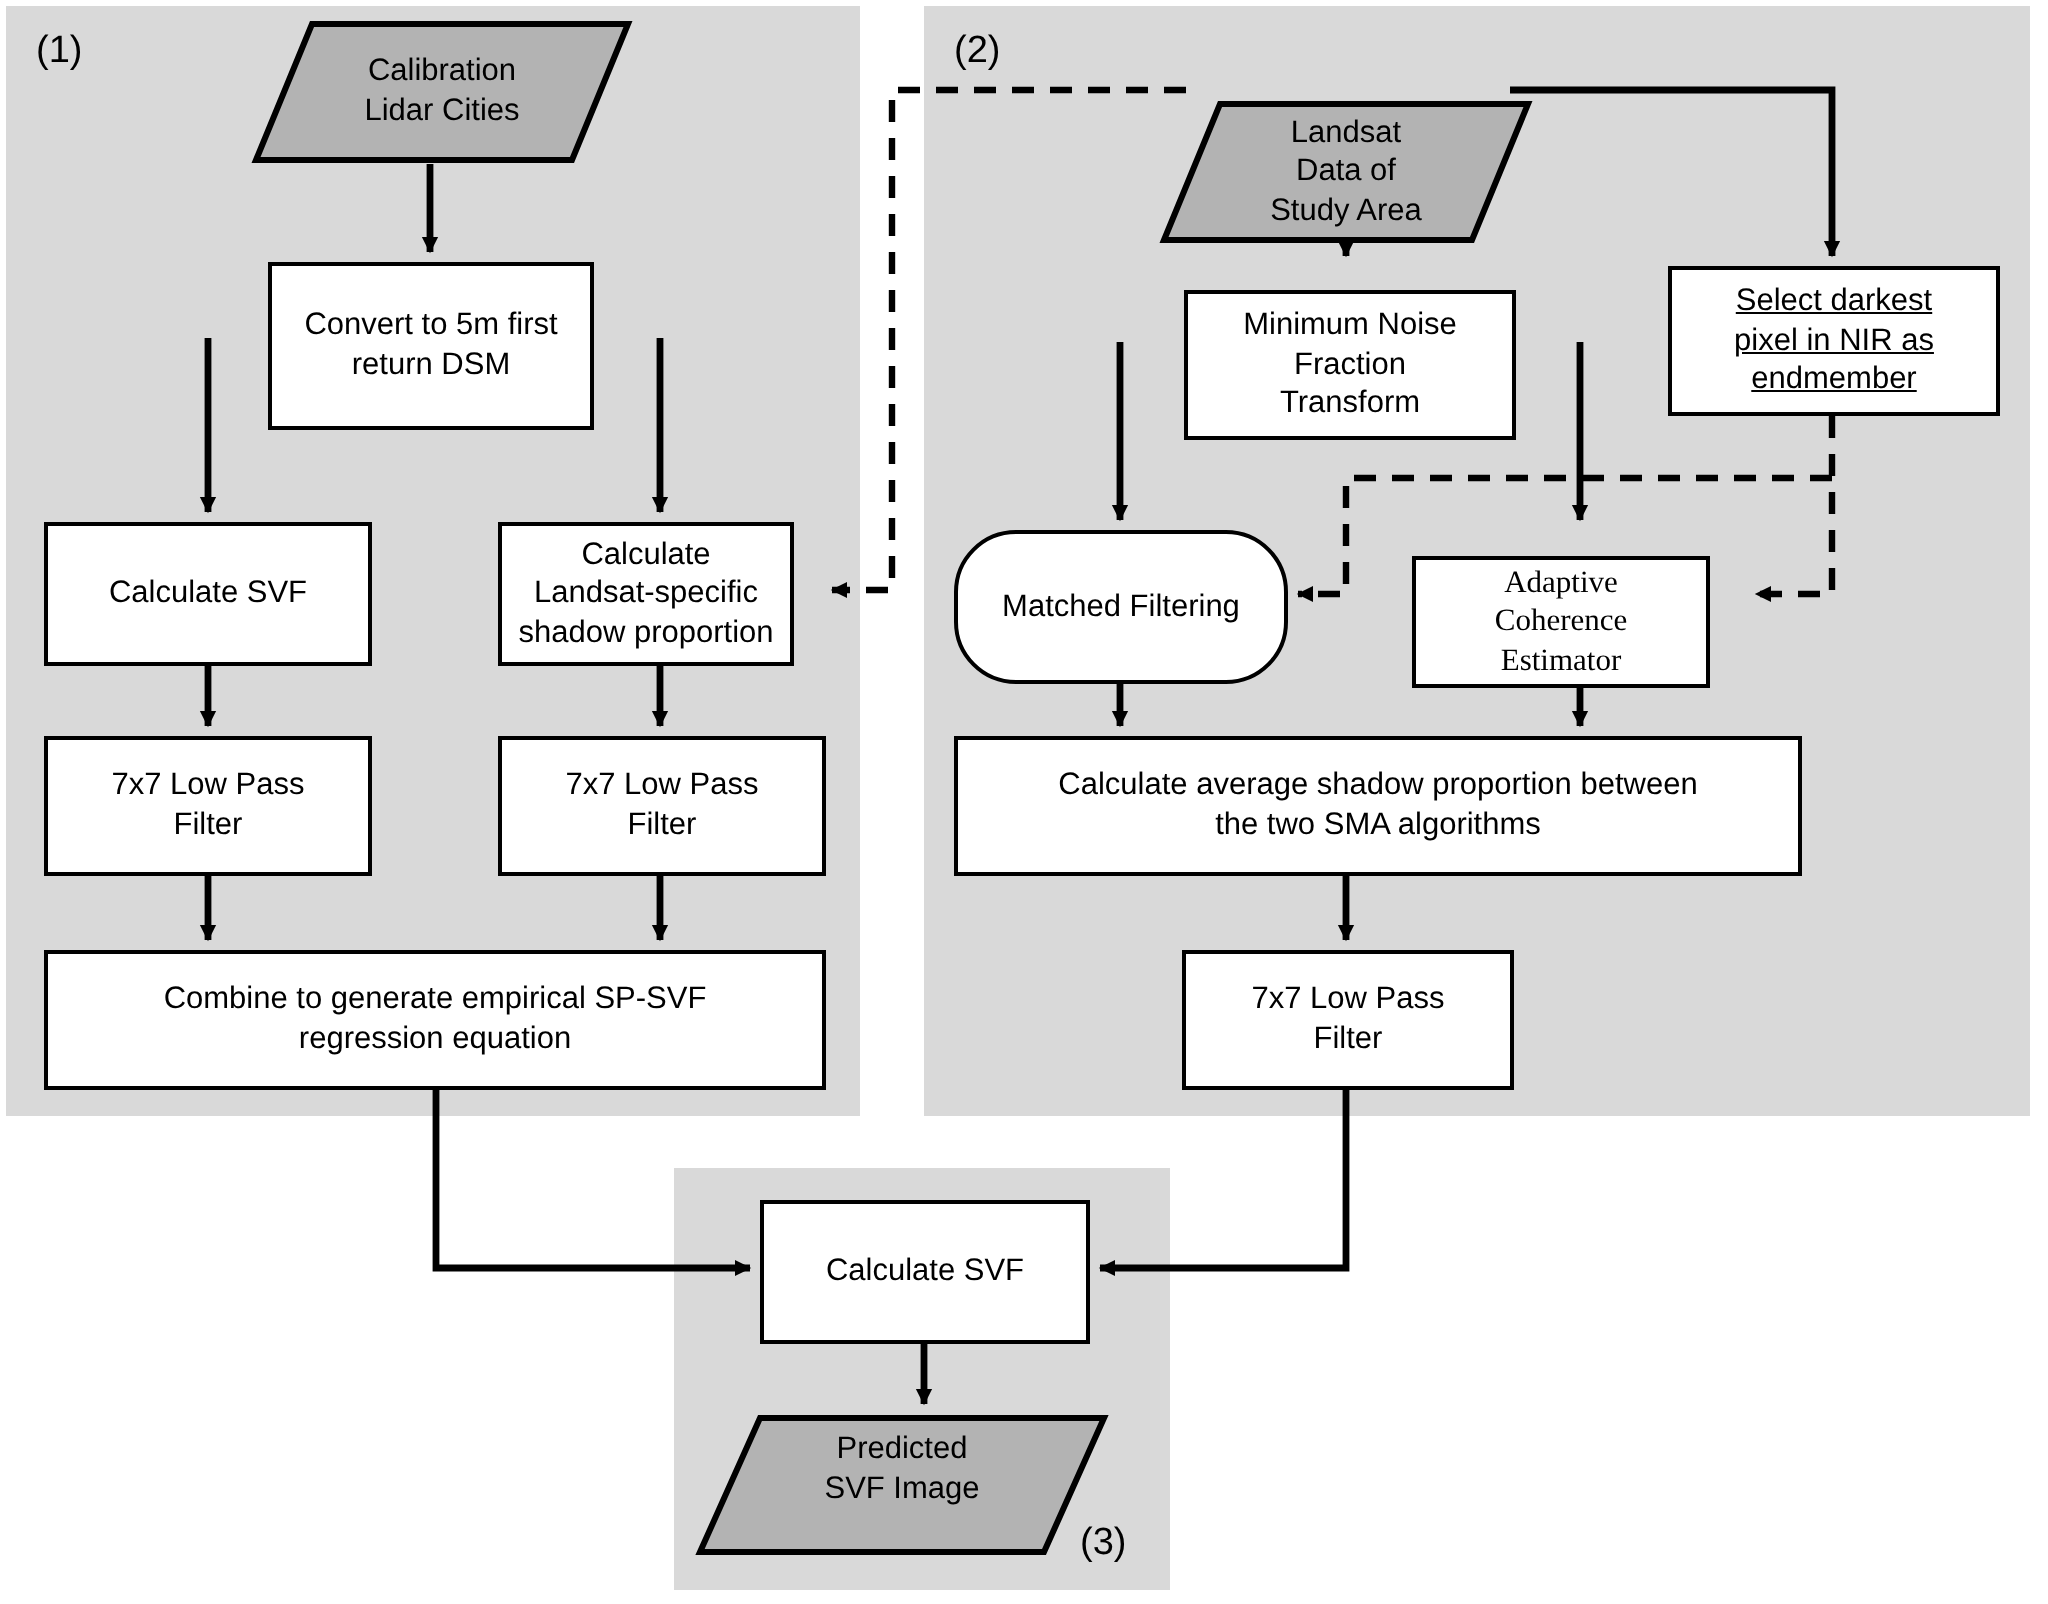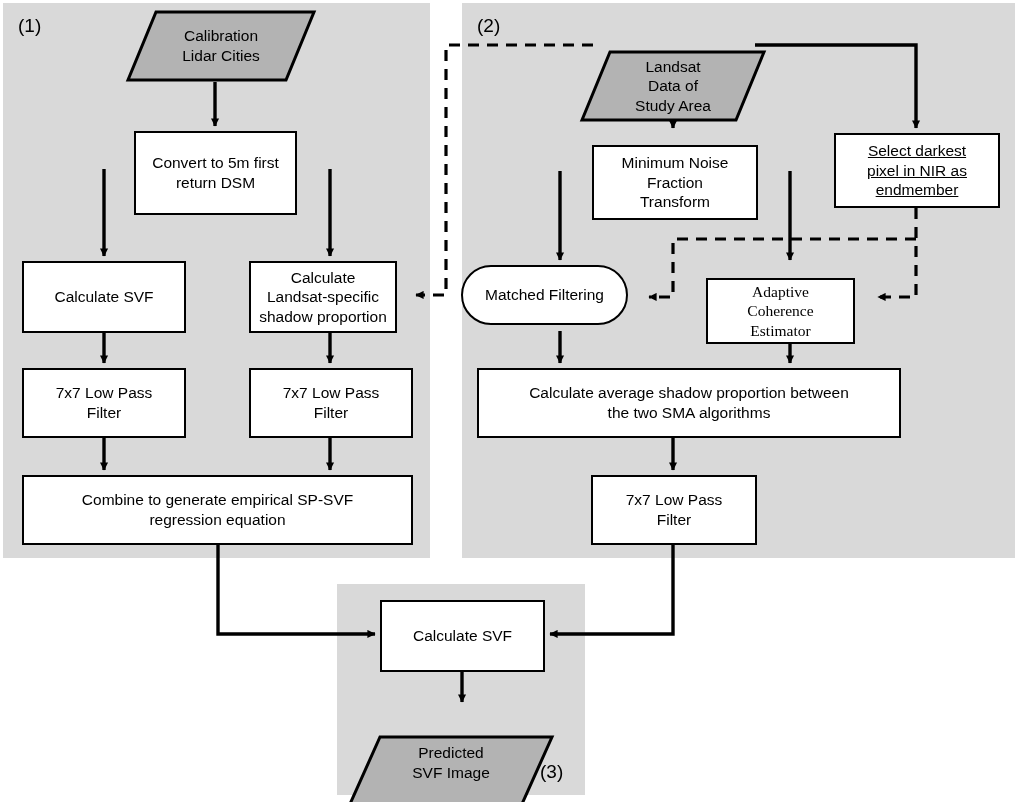--- a/index.html
+++ b/index.html
@@ -104,35 +104,35 @@
   </div>
 
   <div class="node lbl" style="left:592px;top:133px;width:166px;height:75px;margin-top:12px;">Minimum Noise
 Fraction
 Transform</div>
 
   <div class="node lbl" style="left:834px;top:133px;width:166px;height:75px;text-decoration:underline;">Select darkest
 pixel in NIR as
 endmember</div>
 
-  <div class="node lbl" style="left:461px;top:265px;width:167px;height:60px;border-radius:31px;">Matched Filtering</div>
+  <div class="node lbl" style="left:477px;top:265px;width:167px;height:77px;border-radius:31px;">Matched Filtering</div>
 
   <div class="node lbl" style="left:706px;top:278px;width:149px;height:66px;font-family:Liberation Serif, serif;">Adaptive
 Coherence
 Estimator</div>
 
   <div class="node lbl" style="left:477px;top:368px;width:424px;height:70px;">Calculate average shadow proportion between
 the two SMA algorithms</div>
 
   <div class="node lbl" style="left:591px;top:475px;width:166px;height:70px;">7x7 Low Pass
 Filter</div>
 
   <div class="node lbl" style="left:380px;top:600px;width:165px;height:72px;">Calculate SVF</div>
 
-  <div class="para-wrap" style="left:348px;top:707px;width:206px;height:55px;margin-top:28px;">
+  <div class="para-wrap" style="left:348px;top:707px;width:206px;height:55px;">
     <svg width="206" height="71" viewBox="0 0 206 71">
       <polygon points="2,69 32,2 204,2 174,69" fill="#b3b3b3" stroke="#000" stroke-width="3"></polygon>
     </svg>
     <div class="para-text lbl">Predicted
 SVF Image</div>
   </div>
 
 </div>
 
 </body></html>

